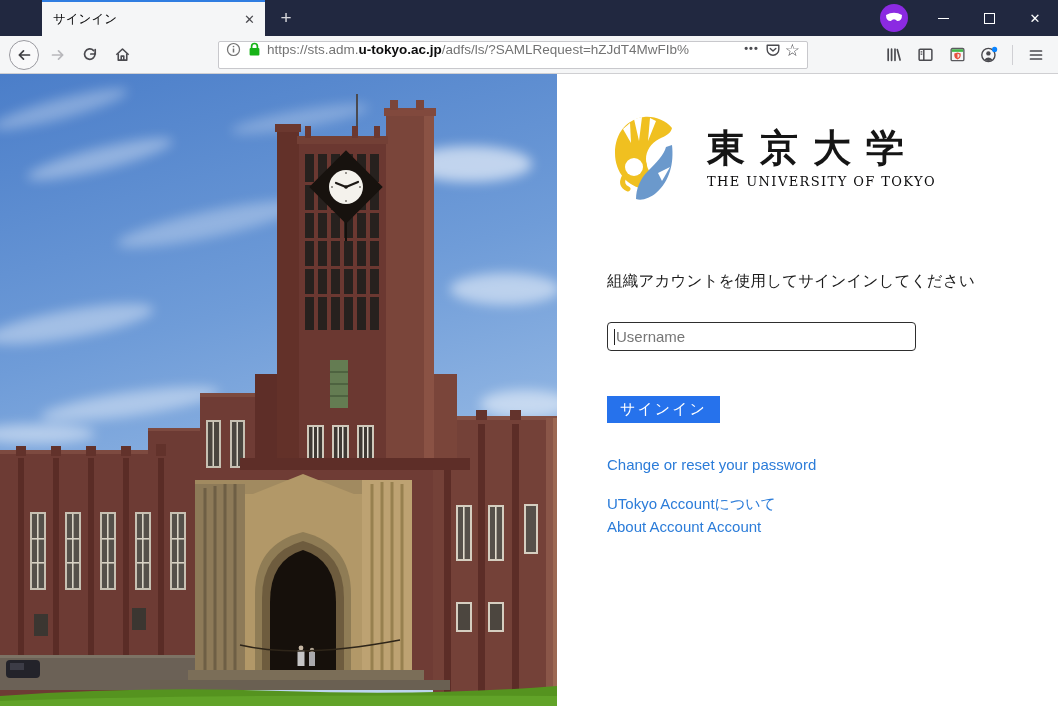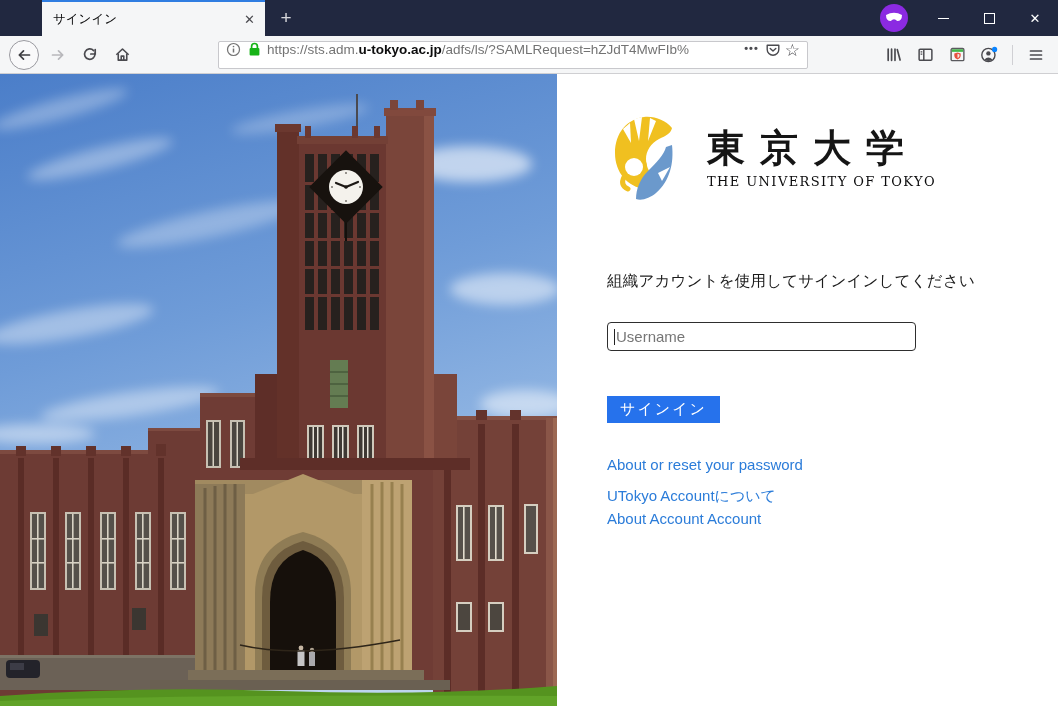--- a/index.html
+++ b/index.html
@@ -69,21 +69,21 @@
   .wrap-password{margin-top:10px;}
   .caret{position:absolute;left:7px;top:7px;width:1px;height:16px;background:#222;}
 
   .signin-btn{margin-top:45px;width:113px;height:27px;background:#2672ec;color:#fff;
     border:none;font-size:15px;letter-spacing:2px;display:flex;align-items:center;
     justify-content:center;cursor:pointer;font-family:"Liberation Sans",sans-serif;}
 
   .links{margin-top:30px;}
   .link{display:block;color:#2b7cd9;font-size:15px;line-height:23px;text-decoration:none;
     cursor:pointer;width:max-content;}
-  .link-group2{margin-top:8px;text-align:right;}
+  .link-group2{margin-top:16px;text-align:right;}
 
   svg{display:block;}
 </style>
 </head>
 <body>
 
 <div class="window">
 
   <div class="titlebar">
     <div class="tab">
@@ -490,21 +490,21 @@
       <div class="instruction">組織アカウントを使用してサインインしてください</div>
 
       <div class="field-wrap wrap-username">
         <input class="txt-input username" type="text" placeholder="Username" style="">
         <span class="caret"></span>
       </div>
 
       <button class="signin-btn">サインイン</button>
 
       <div class="links">
-        <a class="link">About or reset your password</a>
+        <a class="link">Change or reset your password</a>
         <div class="link-group2">
           <a class="link">UTokyo Accountについて</a>
           <a class="link">About Account Account</a>
         </div>
       </div>
 
     </div>
   </div>
 </div>
 

